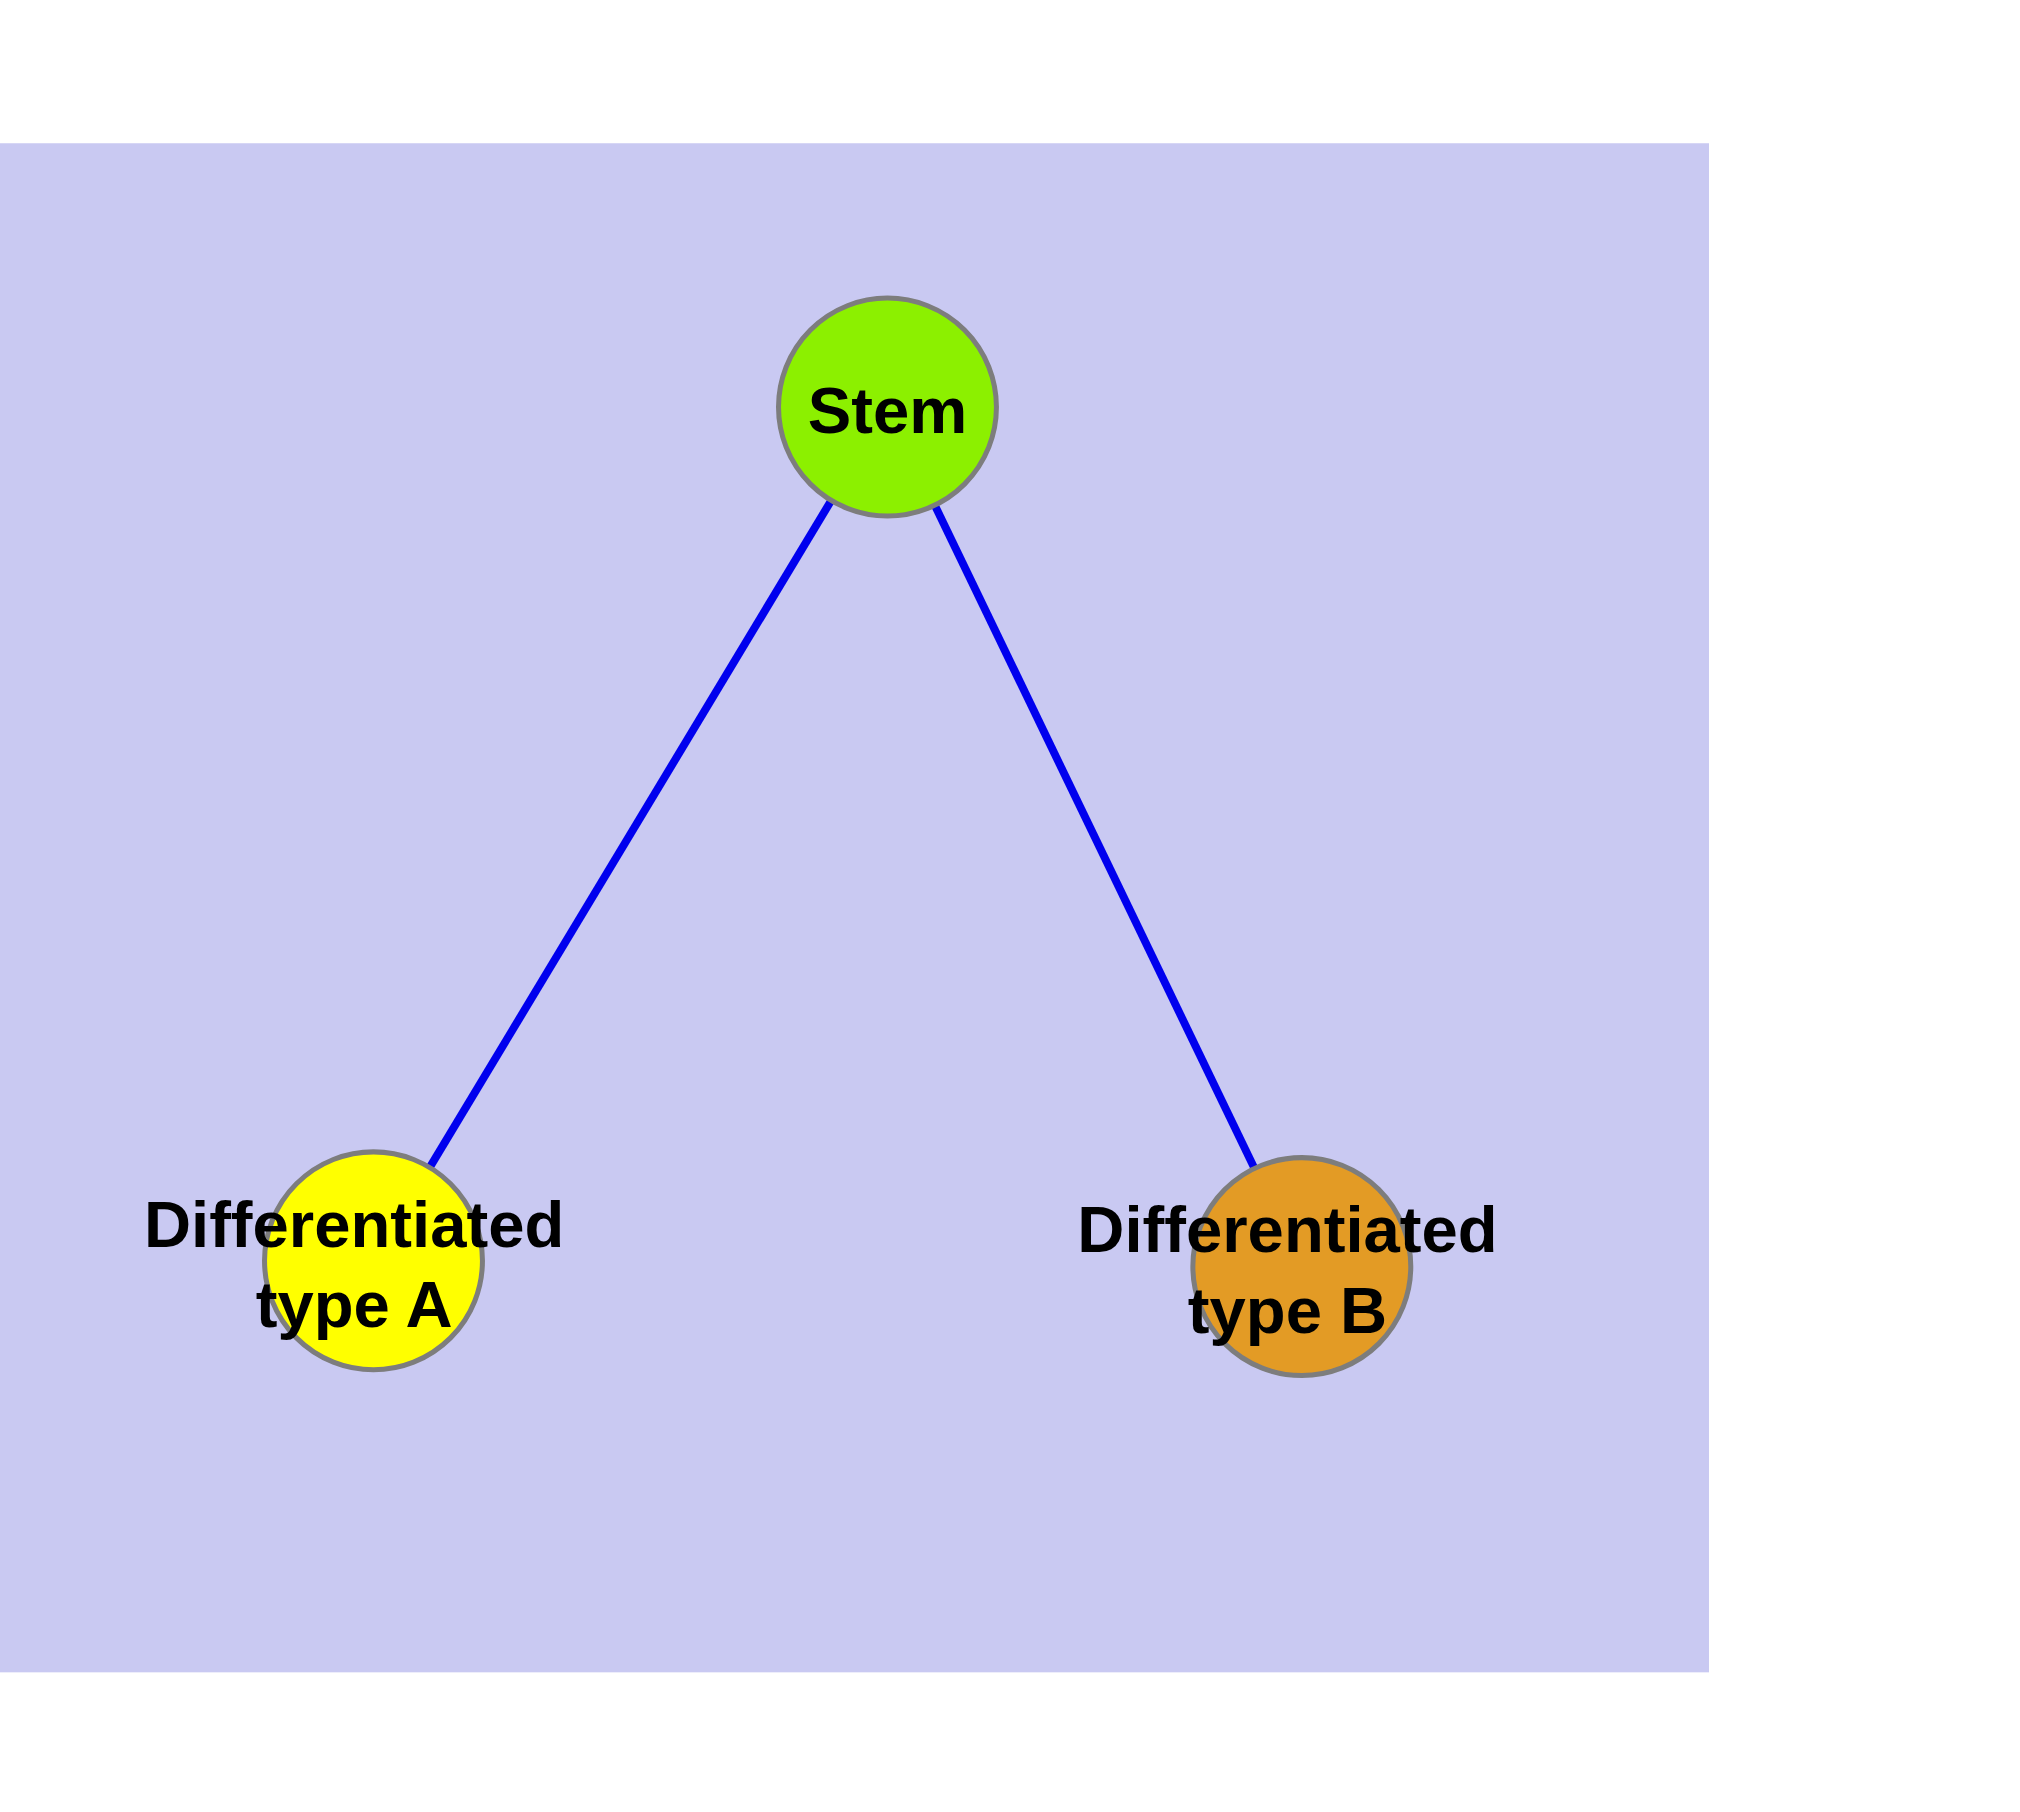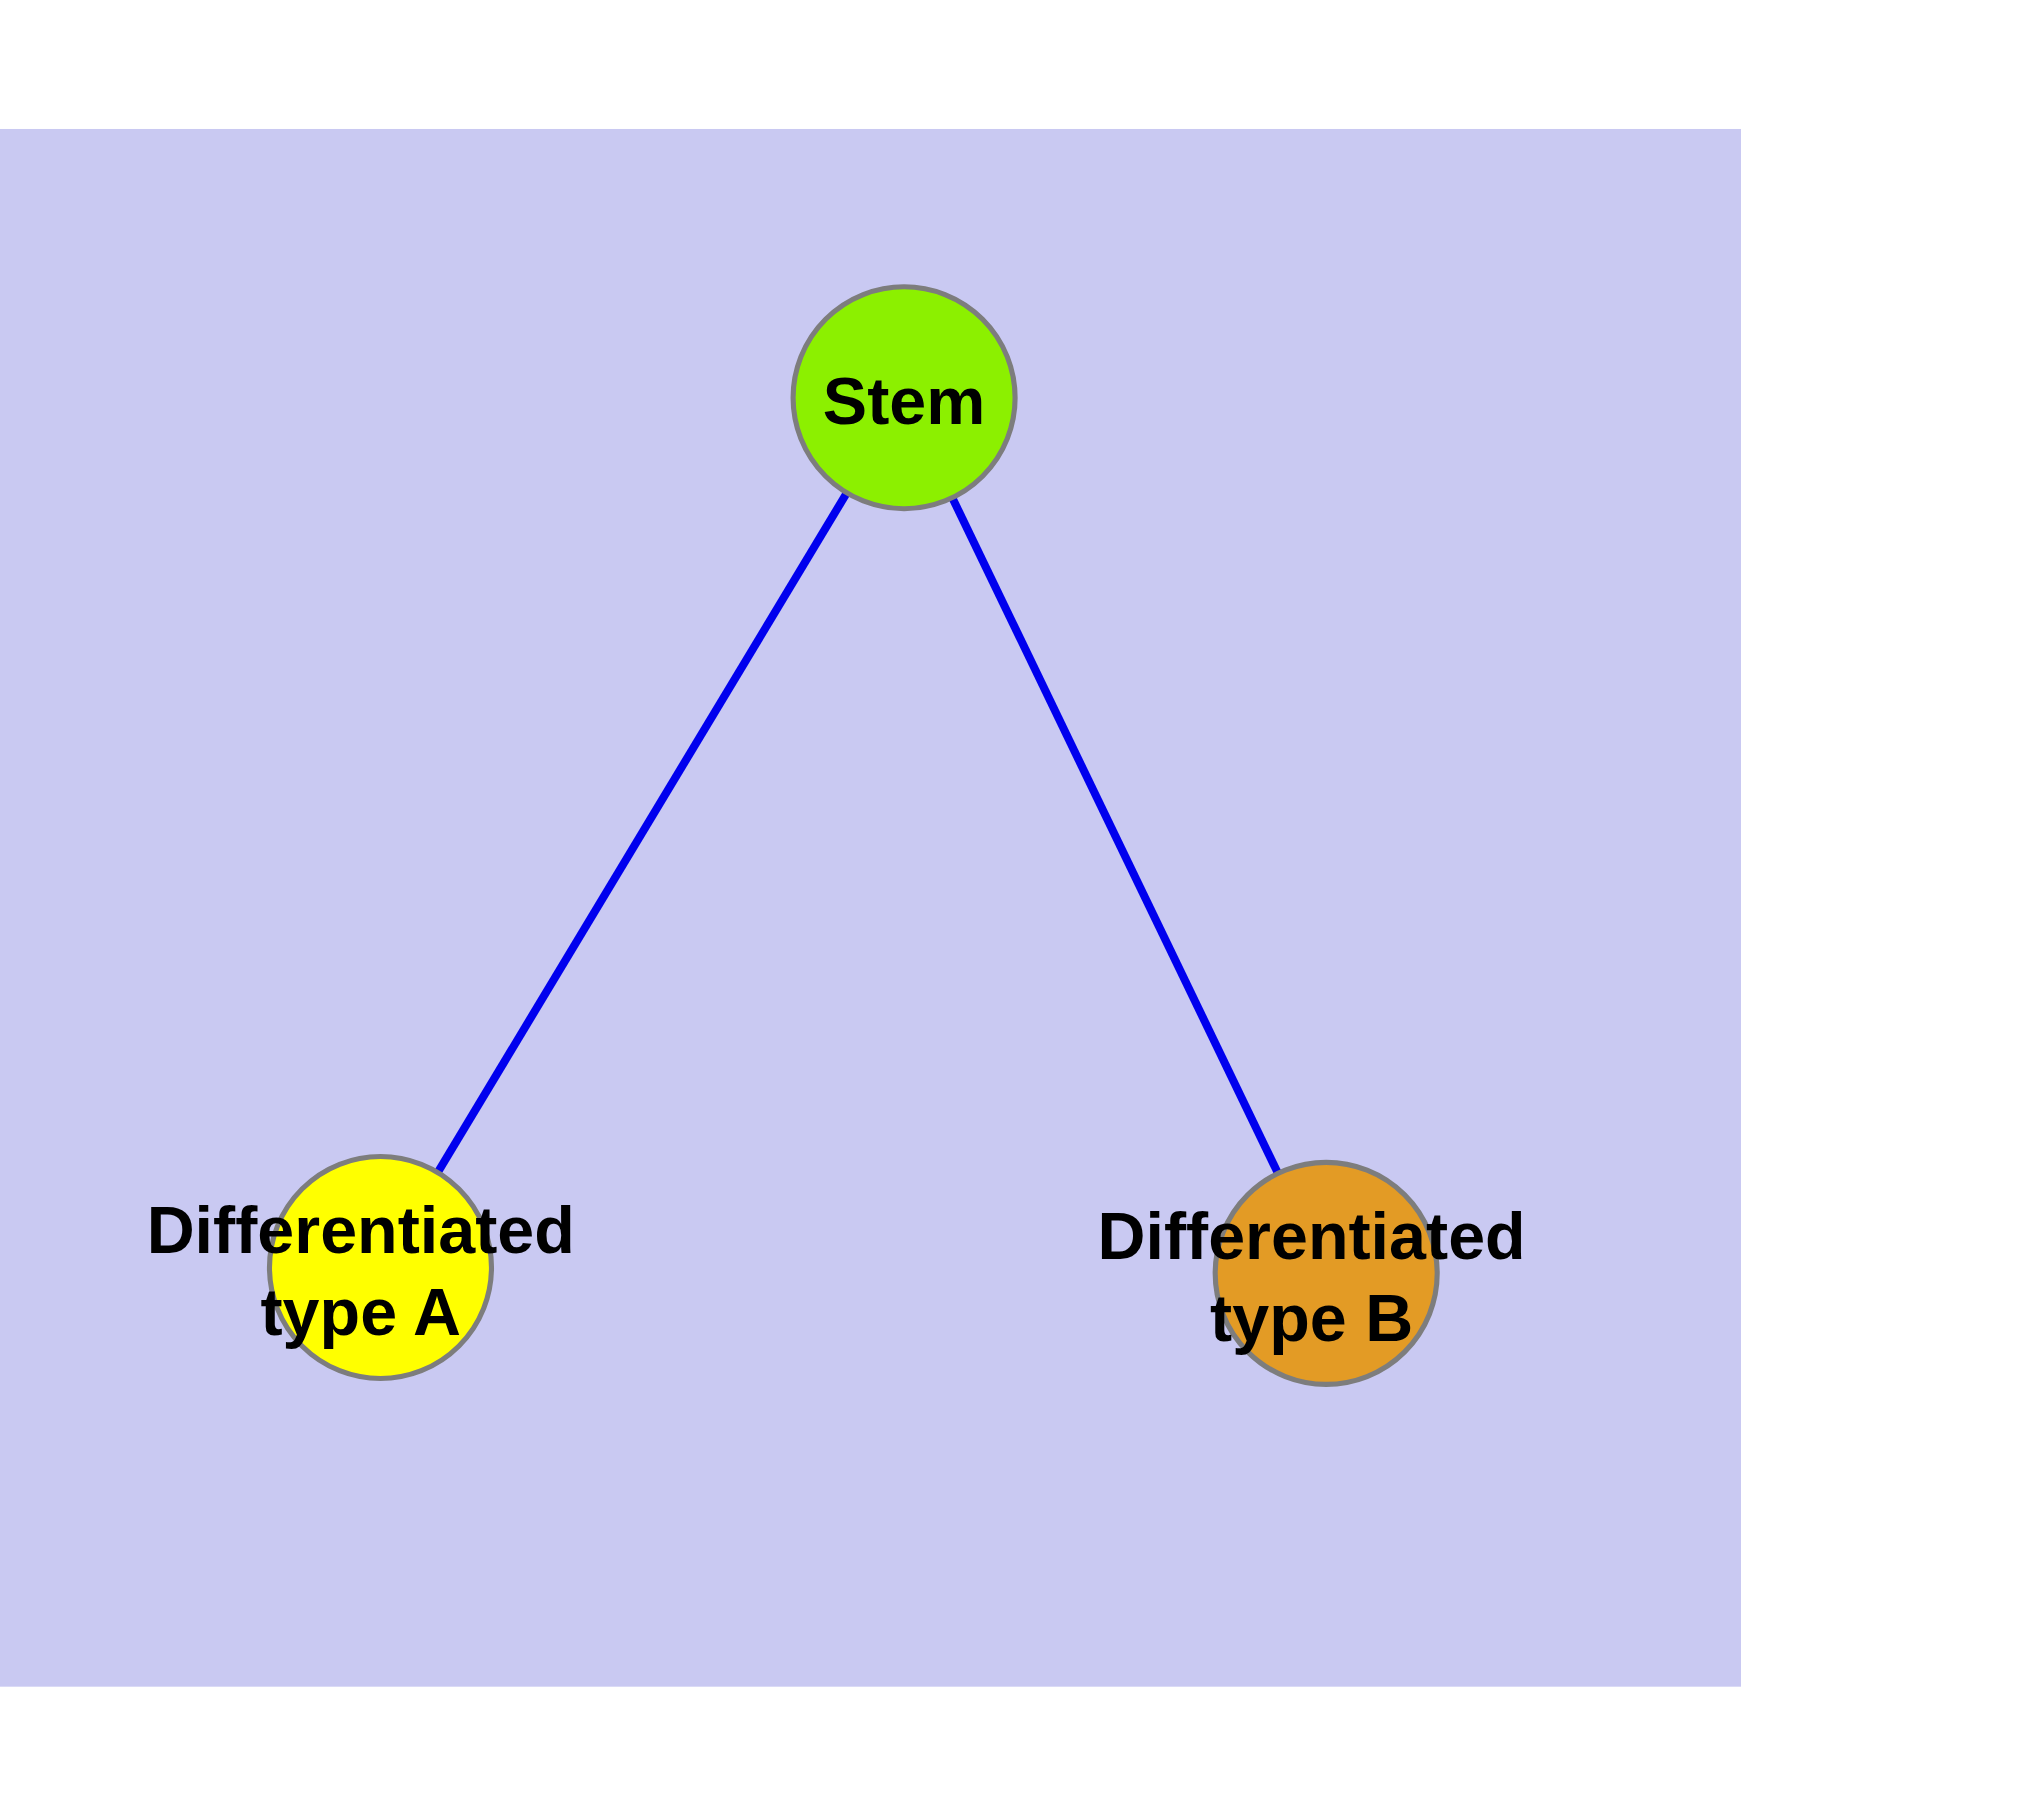--- a/index.html
+++ b/index.html
@@ -6,21 +6,20 @@
     margin: 0;
     padding: 0;
     background: #ffffff;
   }
   .stage {
     position: relative;
     width: 1709px;
     height: 1812px;
     background: #ffffff;
     overflow: hidden;
-    padding-left: 32px;
   }
   .stage svg {
     position: absolute;
     left: 0;
     top: 0;
     width: 100%;
     height: 100%;
     display: block;
   }
   svg text {

